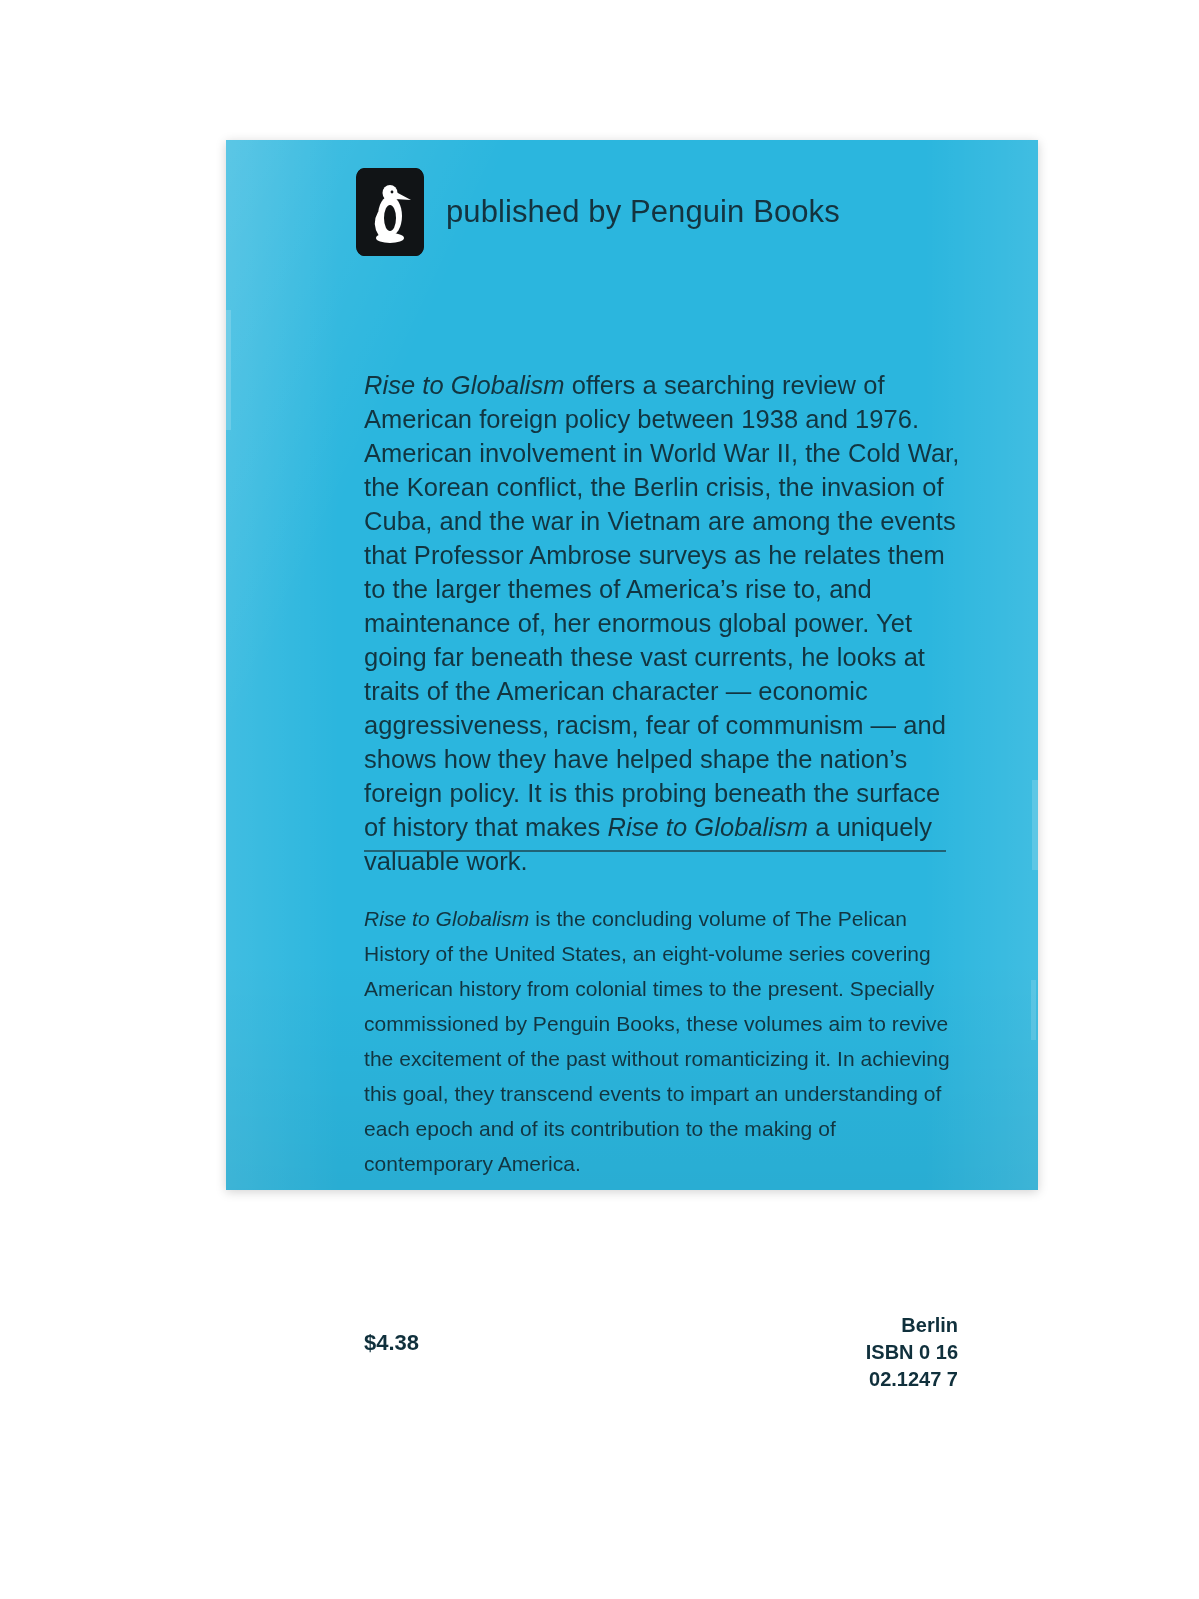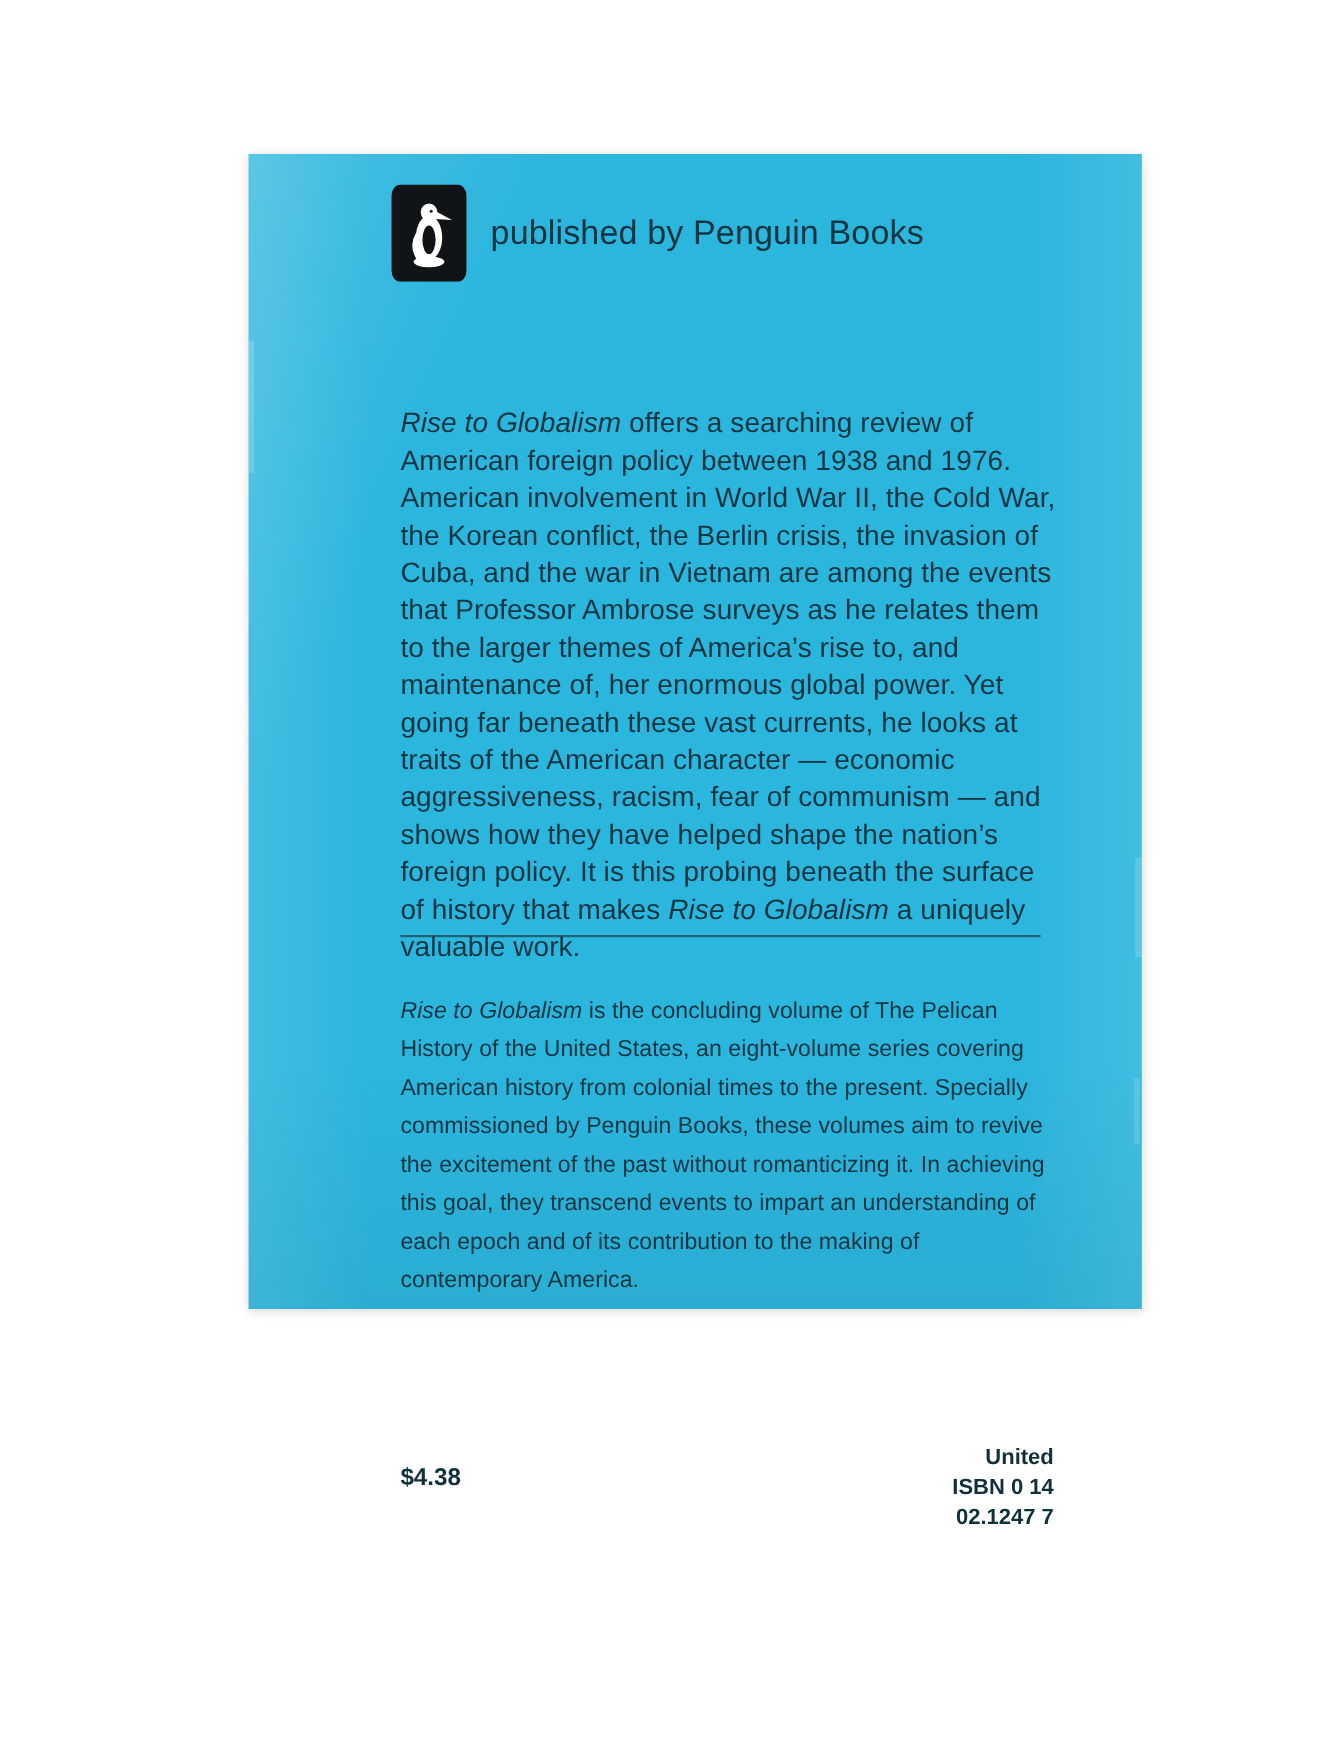--- a/index.html
+++ b/index.html
@@ -160,18 +160,18 @@
   <p class="blurb" id="blurb-main"><span class="title-italic">Rise to Globalism</span><span> offers a searching review of American foreign policy between 1938 and 1976. American involvement in World War II, the Cold War, the Korean conflict, the Berlin crisis, the invasion of Cuba, and the war in Vietnam are among the events that Professor Ambrose surveys as he relates them to the larger themes of America’s rise to, and maintenance of, her enormous global power. Yet going far beneath these vast currents, he looks at traits of the American character — economic aggressiveness, racism, fear of communism — and shows how they have helped shape the nation’s foreign policy. It is this probing beneath the surface of history that makes </span><span class="title-italic">Rise to Globalism</span><span> a uniquely valuable work.</span></p>
 
   <div id="divider"></div>
 
   <p class="blurb" id="blurb-series"><span class="title-italic">Rise to Globalism</span><span> is the concluding volume of The Pelican History of the United States, an eight-volume series covering American history from colonial times to the present. Specially commissioned by Penguin Books, these volumes aim to revive the excitement of the past without romanticizing it. In achieving this goal, they transcend events to impart an understanding of each epoch and of its contribution to the making of contemporary America.</span></p>
 
 
   <div id="price">$4.38</div>
 
   <div id="isbn-block">
-    <div>United</div>
-    <div>ISBN 0 14</div>
+    <div>Berlin</div>
+    <div>ISBN 0 16</div>
     <div>02.1247 7</div>
   </div>
 
 </div>
 
 </body></html>

